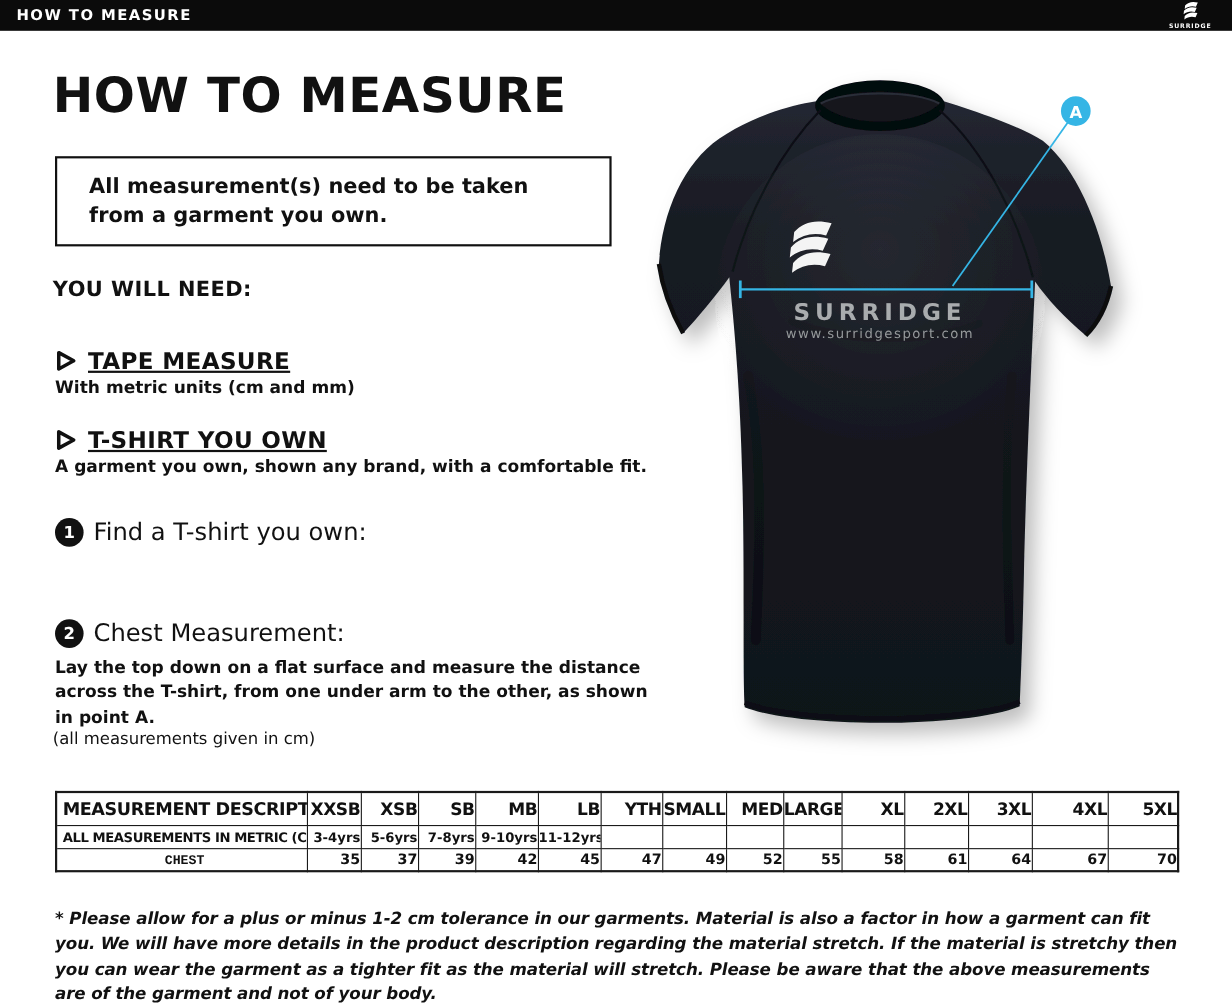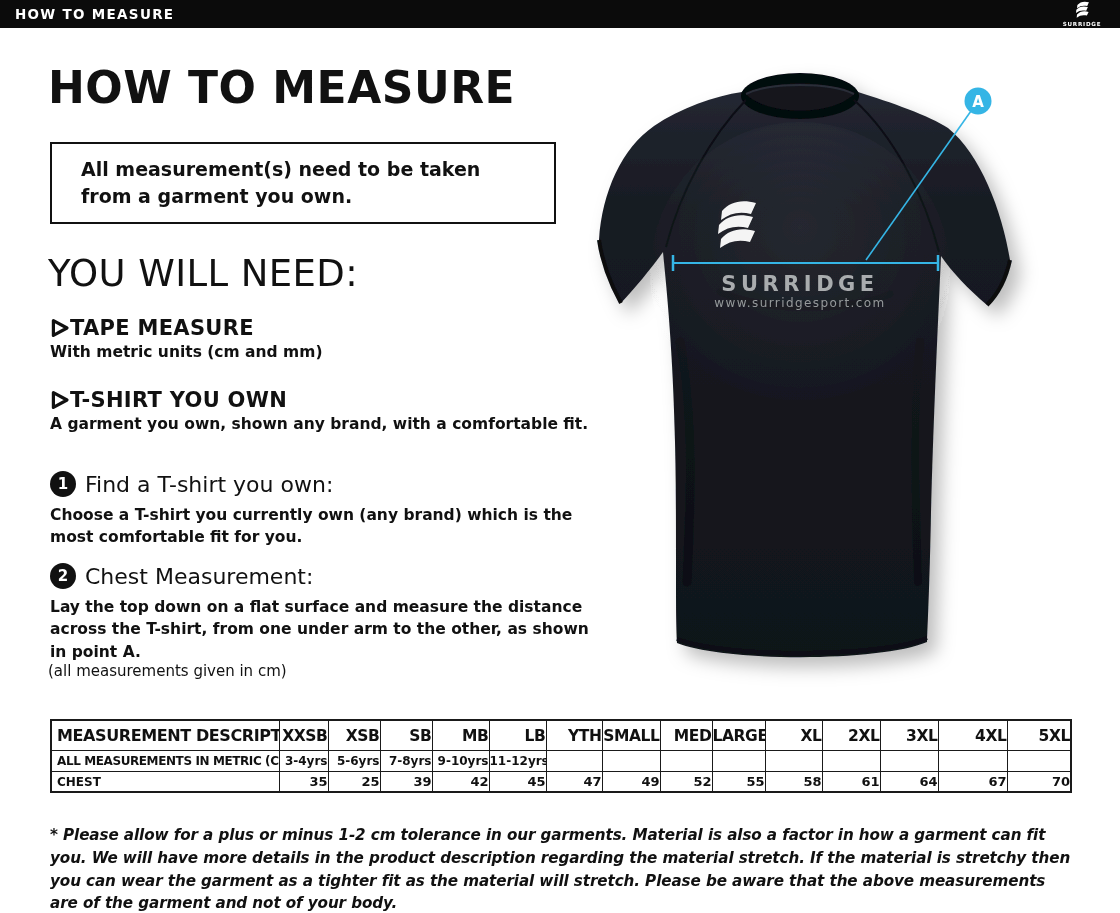--- a/index.html
+++ b/index.html
@@ -12,44 +12,44 @@
     position:absolute;left:0;top:0;width:1120px;height:28px;background:#0b0b0b;
     display:flex;align-items:center;justify-content:space-between;box-sizing:border-box;
     padding:0 10px 0 15px;
   }
   .topbar-title{color:#fff;font-size:13.5px;font-weight:bold;letter-spacing:1.3px;}
   .topbar-logo{display:flex;flex-direction:column;align-items:center;line-height:1;margin-right:6px;}
   
   .h1{position:absolute;left:48px;top:62px;margin:0;font-size:44px;font-weight:bold;letter-spacing:.5px;white-space:nowrap;}
   .notice-box{position:absolute;left:50px;top:142px;width:444px;border:2.5px solid #111;padding:12px 29px;}
   .notice-box p{margin:0;font-size:19px;font-weight:bold;line-height:1.42;}
-  .h2-ywn{position:absolute;left:48px;top:252px;margin:0;font-size:37px;font-weight:normal;letter-spacing:.4px;}
+  .h2-ywn{position:absolute;left:48px;top:252px;margin:0;font-size:19px;font-weight:bold;letter-spacing:.4px;}
   .need-item{position:absolute;left:50px;width:560px;}
-  .ni-head{display:flex;align-items:center;}
+  .ni-head{display:flex;align-items:center;gap:10px;text-decoration:underline;}
   .ni-title{font-size:21px;font-weight:bold;letter-spacing:.3px;}
   .ni-desc{font-size:15.5px;font-weight:bold;margin-top:3px;}
   .step{position:absolute;left:50px;width:560px;}
   .step-head{display:flex;align-items:center;gap:9px;}
   .step-num{width:26px;height:26px;border-radius:50%;background:#111;color:#fff;font-size:15px;
     font-weight:bold;display:flex;align-items:center;justify-content:center;flex:0 0 26px;}
   .step-title{font-size:22px;font-weight:normal;}
   .step-desc{font-size:15.5px;font-weight:bold;line-height:1.45;margin-top:7px;width:548px;}
   .size-head{position:absolute;left:48px;top:662px;display:flex;align-items:baseline;gap:8px;}
   .h2-sc{margin:0;font-size:33px;font-weight:bold;letter-spacing:.5px;}
   .sc-sub{font-size:15px;font-weight:normal;}
   
   table.size{position:absolute;left:50px;top:719px;width:1022px;border-collapse:collapse;
     table-layout:fixed;border:2.5px solid #1a1a1a;}
   table.size th,table.size td{border:1.5px solid #1a1a1a;text-align:right;padding:0;
     white-space:nowrap;overflow:hidden;color:#111;}
   thead th{font-size:15.5px;font-weight:bold;height:29px;letter-spacing:-.4px;}
   thead th.desc{text-align:left;padding-left:5px;font-size:16px;}
   tr.metric th{font-size:12px;font-weight:bold;text-align:left;padding-left:5px;height:20px;letter-spacing:-.4px;}
   tr.metric td{font-size:12px;font-weight:bold;margin-top:18px;}
-  tr.chest th{font-size:12px;font-weight:bold;text-align:left;padding-left:5px;height:19px;}
+  tr.chest th{font-size:12px;font-weight:bold;text-align:center;padding-left:5px;height:19px;font-family:Liberation Mono, monospace;}
   tr.chest td{font-size:13px;font-weight:bold;}
   
   .disclaimer{position:absolute;left:50px;top:824px;width:1026px;margin:0;font-size:15.2px;
     font-weight:bold;font-style:italic;line-height:1.5;letter-spacing:-.1px;}
   
   .shirt{position:absolute;left:560px;top:42px;margin:0;width:560px;height:645px;}
   .hidden-defs{position:absolute;width:0;height:0;}
 </style>
 </head>
 <body>
@@ -150,21 +150,21 @@
           <td></td>
           <td></td>
           <td></td>
           <td></td>
           <td></td>
           <td></td>
         </tr>
         <tr class="chest">
           <th>CHEST</th>
           <td>35</td>
-          <td>25</td>
+          <td>37</td>
           <td>39</td>
           <td>42</td>
           <td>45</td>
           <td>47</td>
           <td>49</td>
           <td>52</td>
           <td>55</td>
           <td>58</td>
           <td>61</td>
           <td>64</td>
@@ -250,21 +250,20 @@
         </svg>
         <span class="ni-title">T-SHIRT YOU OWN</span>
       </div>
       <div class="ni-desc">A garment you own, shown any brand, with a comfortable fit.</div>
     </div>
     <div class="step" style="top: 471px;">
       <div class="step-head">
         <span class="step-num">1</span>
         <span class="step-title">Find a T-shirt you own:</span>
       </div>
-      <div class="step-desc">Choose a T-shirt you currently own (any brand) which is the most comfortable fit for you.</div>
     </div>
     <div class="step" style="top: 563px;">
       <div class="step-head">
         <span class="step-num">2</span>
         <span class="step-title">Chest Measurement:</span>
       </div>
       <div class="step-desc">Lay the top down on a flat surface and measure the distance across the T-shirt, from one under arm to the other, as shown in point A.</div>
     </div>
   </main>
 

